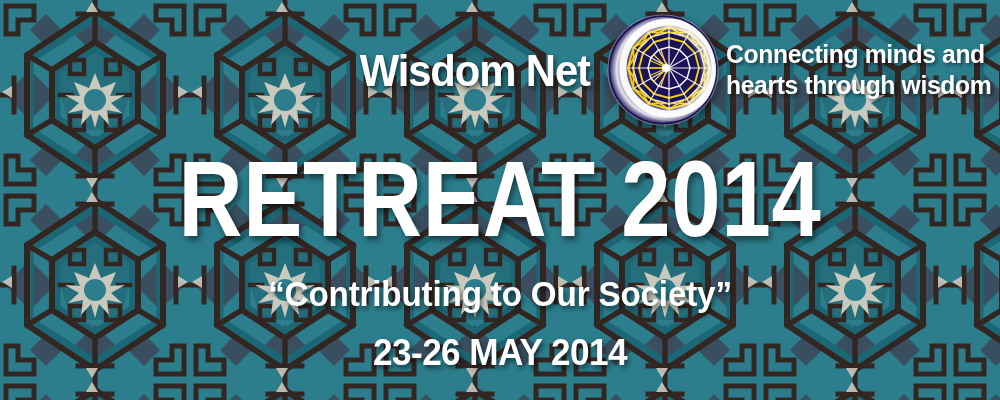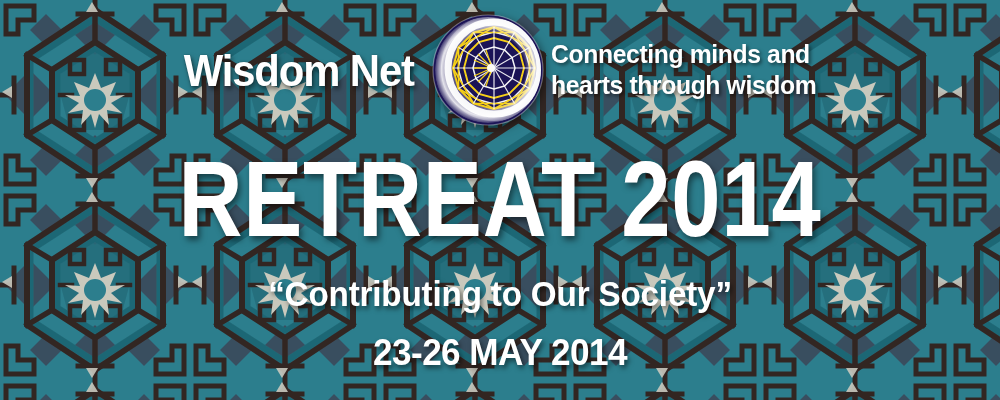--- a/index.html
+++ b/index.html
@@ -14,21 +14,21 @@
   #bg-pattern{
     position:absolute;left:0;top:0;width:1000px;height:400px;
     z-index:0;
   }
   #bg-pattern svg{display:block;width:1000px;height:400px;}
 
   
   #header-row{
     position:absolute;left:0;top:14px;width:1000px;height:112px;
     z-index:5;
-    display:flex;align-items:center;justify-content:center;
+    display:flex;align-items:center;justify-content:flex-end;
   }
   #brand-name{
     font-size:45px;font-weight:bold;color:#ffffff;
     letter-spacing:-1.2px;
     font-stretch:semi-condensed;
     transform:scaleX(0.93);
     text-shadow:2px 3px 5px rgba(0,0,0,0.55), 0 0 2px rgba(0,0,0,0.3);
     white-space:nowrap;
     line-height:1;
     margin-right:4px;

